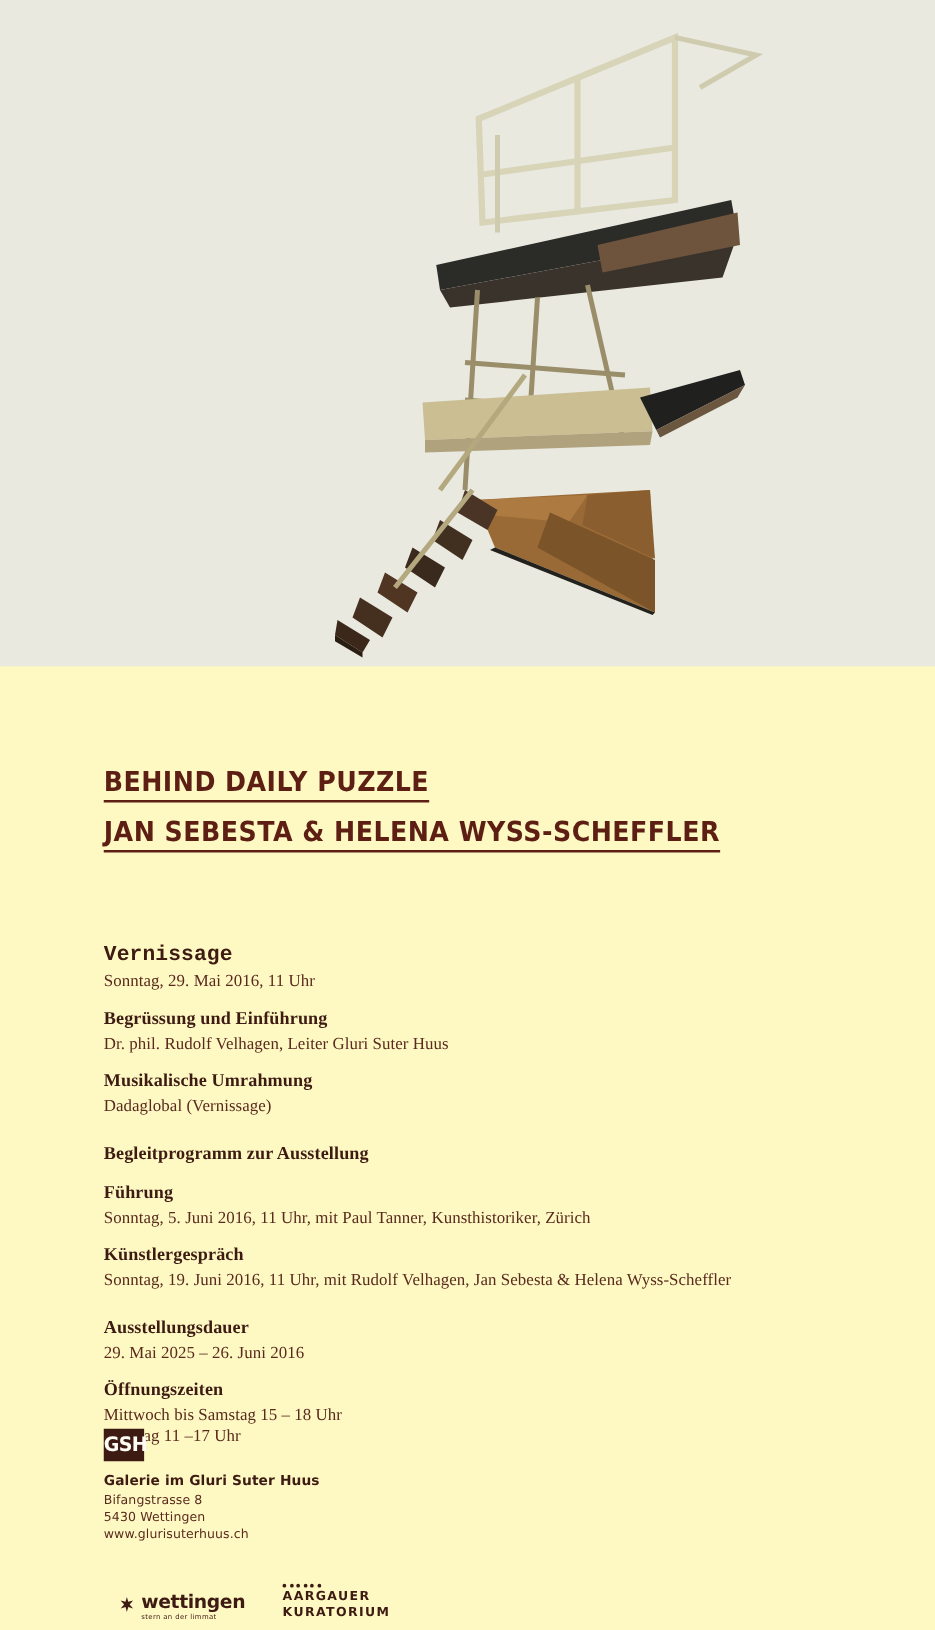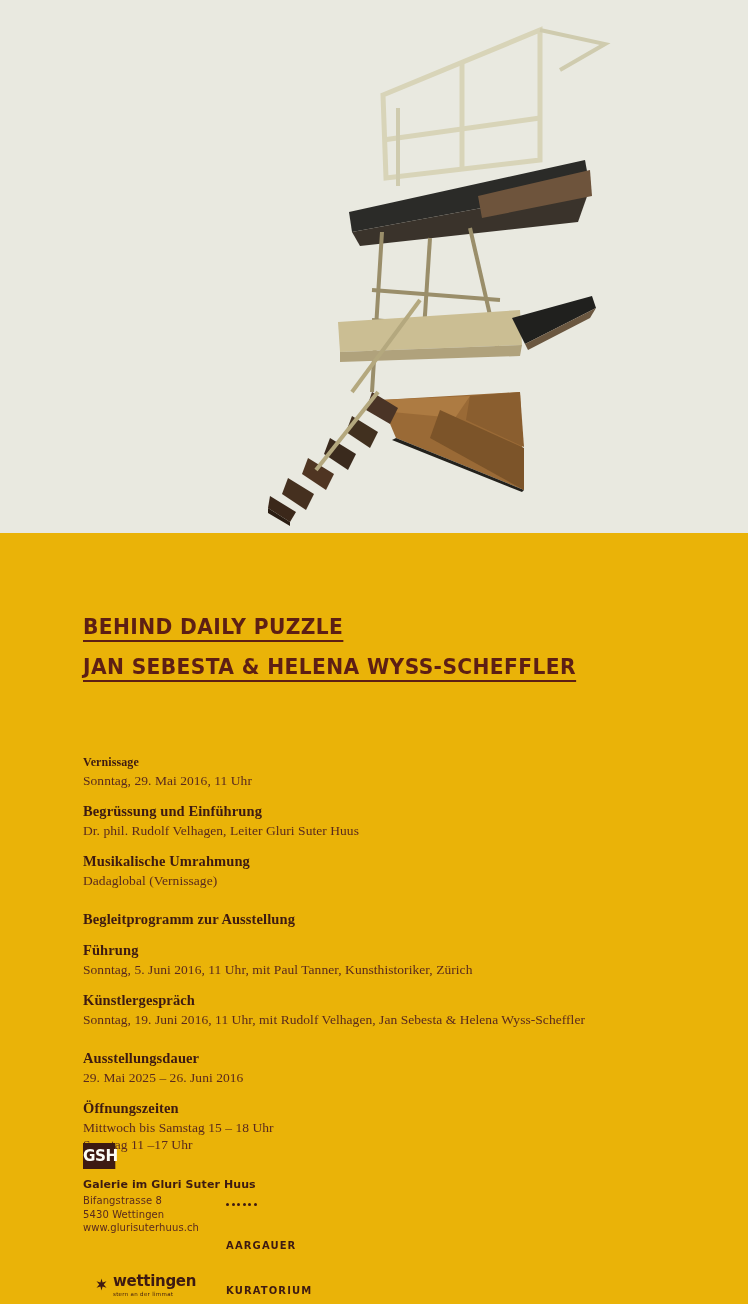--- a/index.html
+++ b/index.html
@@ -10,21 +10,21 @@
     width: 748px;
     height: 1304px;
     background: #fdfdf6;
     font-family: "Liberation Serif", serif;
     overflow: hidden;
   }
   .poster {
     position: relative;
     width: 748px;
     height: 1304px;
-    background: #eab308;
+    background: #fef9c3;
   }
 
   
   .hero {
     position: relative;
     width: 748px;
     height: 533px;
     background: #e9e9e0;
     overflow: hidden;
   }
@@ -74,21 +74,22 @@
   .blk.gap { margin-top: 22px; }
   .hd {
     font-family: "Liberation Serif", serif;
     font-weight: bold;
     font-size: 14.5px;
     color: #3d1a12;
     margin: 0 0 3px 0;
     letter-spacing: 0.1px;
   }
   .hd.big {
-    font-size: 12px;
+    font-size: 17px;
+    font-family: Liberation Mono, monospace;
   }
   .ln {
     font-family: "Liberation Serif", serif;
     font-size: 13.5px;
     color: #5a2a1e;
     margin: 0 0 1px 0;
     letter-spacing: 0.05px;
   }
 
   
@@ -303,21 +304,21 @@
               <path d="M6.5 0.5 L7.6 4.4 L11.5 3.3 L8.7 6.5 L11.5 9.7 L7.6 8.6 L6.5 12.5 L5.4 8.6 L1.5 9.7 L4.3 6.5 L1.5 3.3 L5.4 4.4 Z" fill="#3d1a12"></path>
             </svg>
         </span>
         <span style="display:flex;flex-direction:column;">
           <span class="wett-text">wettingen</span>
           <span class="wett-sub">stern an der limmat</span>
         </span>
       </div>
 
       <div class="sponsor">
-        <span style="display:flex;flex-direction:column;gap:32px;">
+        <span style="display:flex;flex-direction:column;">
           <span class="dots">
               <i></i>
               <i></i>
               <i></i>
               <i></i>
               <i></i>
               <i></i>
             </span>
           <span class="ak-text">AARGAUER</span>
           <span class="ak-text">KURATORIUM</span>

